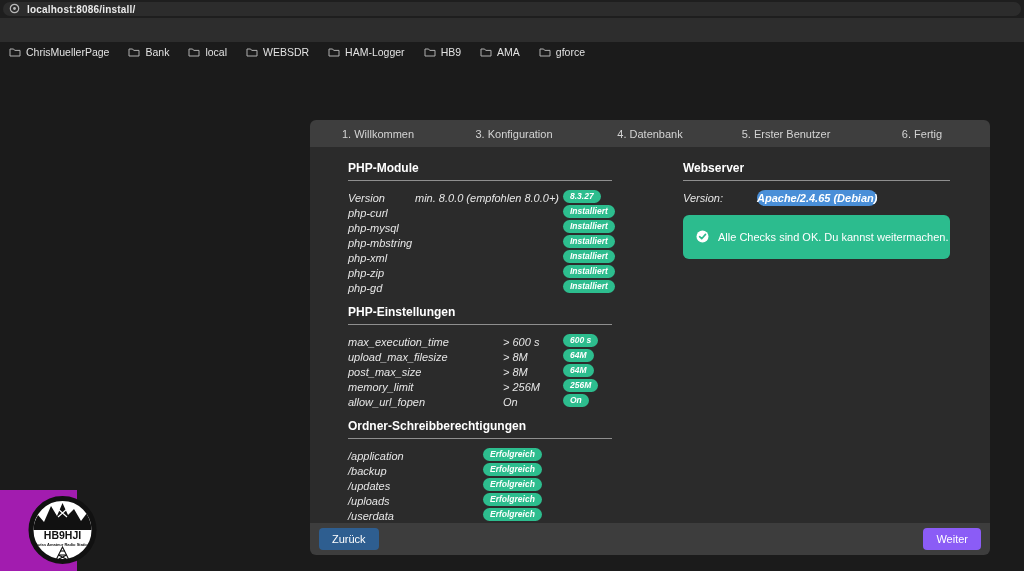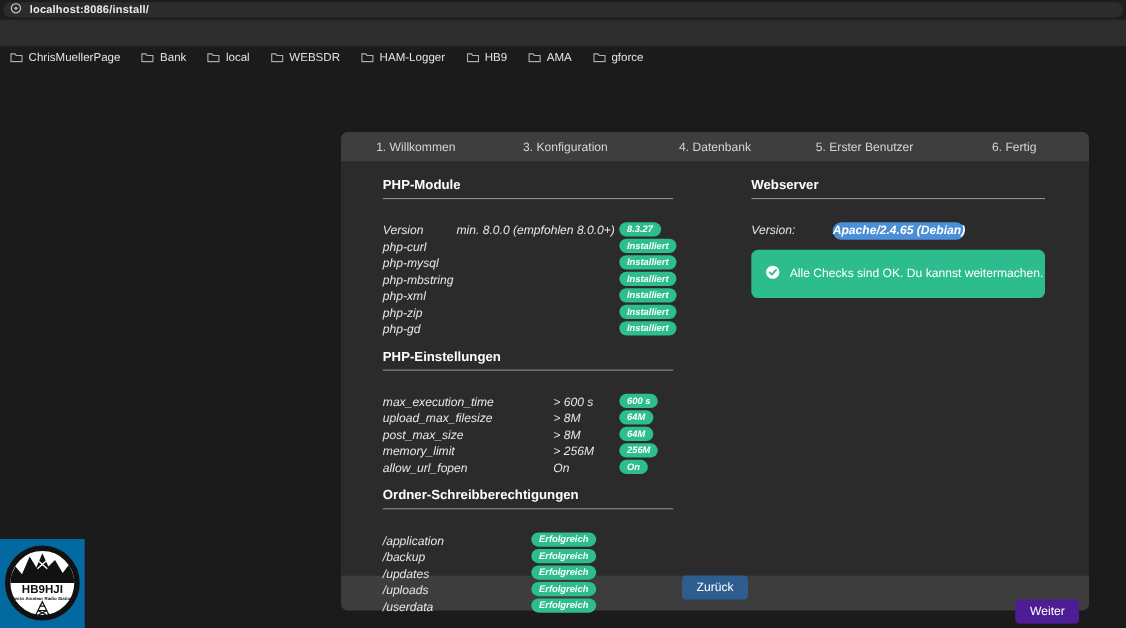--- a/index.html
+++ b/index.html
@@ -18,36 +18,36 @@
   .bm{display:flex;align-items:center;gap:5px;font-size:10.5px;color:#e2e2e2;cursor:pointer;margin-top:44px;}
   .bm svg{display:block;}
   
   .panel{position:absolute;left:310px;top:120px;width:680px;height:435px;}
   .tabs{height:27px;background:#3e3e3e;border-radius:6px 6px 0 0;display:flex;}
   .tab{flex:1;display:flex;align-items:center;justify-content:center;font-size:11px;color:#d4d4d4;cursor:pointer;}
   .tab.active{background:#2b2b2b;color:#ffffff;border-radius:3px 3px 0 0;font-weight:bold;}
   .content{position:relative;height:376px;background:#2b2b2b;}
   .leftcol{position:absolute;left:38px;top:14px;width:264px;}
   .rightcol{position:absolute;left:373px;top:14px;width:267px;}
-  .stitle{font-size:12px;font-weight:bold;color:#ffffff;padding-bottom:5px;border-bottom:1px solid #8f8f8f;margin-bottom:20px;}
+  .stitle{font-size:12px;font-weight:bold;color:#ffffff;padding-bottom:5px;border-bottom:1px solid #8f8f8f;margin-bottom:8px;}
   .section{margin-bottom:11px;}
   .row{position:relative;height:15px;font-size:11px;color:#e6e6e6;display:flex;align-items:flex-end;font-style:italic;}
   .rname{white-space:nowrap;}
   .rreq{position:absolute;left:67px;white-space:nowrap;}
   .settings .rreq{left:155px;}
   .badge{position:absolute;left:215px;top:1px;background:#2dbd8e;color:#fff;font-size:8.5px;font-weight:bold;padding:2px 7px;border-radius:8px;line-height:1.1;white-space:nowrap;}
   .folders .badge{left:135px;}
   .badge-blue{position:absolute;left:74px;top:1px;background:#4a8fd8;color:#fff;font-size:11px;font-weight:bold;padding:2px 0;border-radius:8px;line-height:1.1;white-space:nowrap;}
   .alert{margin-top:10px;height:44px;background:#2cbc8e;border-radius:6px;display:flex;align-items:center;gap:9px;padding-left:13px;font-size:11px;color:#ffffff;}
-  .footer{height:32px;background:#3d3d3d;border-radius:0 0 6px 6px;display:flex;align-items:center;padding:0 9px;flex-direction:column;}
+  .footer{height:32px;background:#3d3d3d;border-radius:0 0 6px 6px;display:flex;align-items:center;padding:0 9px;}
   .btn{font-size:11px;color:#ffffff;padding:5px 13px;border-radius:4px;border:none;cursor:pointer;font-family:"Liberation Sans",sans-serif;}
   .btn-back{background:#2e5e90;}
-  .btn-next{background:#4c1d95;margin-left:auto;}
+  .btn-next{background:#8b5cf6;margin-left:auto;}
   
-  .logo{position:absolute;left:0;top:490px;width:77px;height:81px;background:#0369a1;}
+  .logo{position:absolute;left:0;top:490px;width:77px;height:81px;background:#a21caf;padding-left:24px;}
 </style>
 </head>
 <body>
 
 <div class="urlbar">
   <div class="urlfield">
     <span>
       <svg width="11" height="11" viewBox="0 0 11 11">
           <circle cx="5.5" cy="5.5" r="4.2" fill="none" stroke="#b8b8b8" stroke-width="1.2"></circle>
           <circle cx="5.5" cy="5.5" r="1.4" fill="#b8b8b8"></circle>

